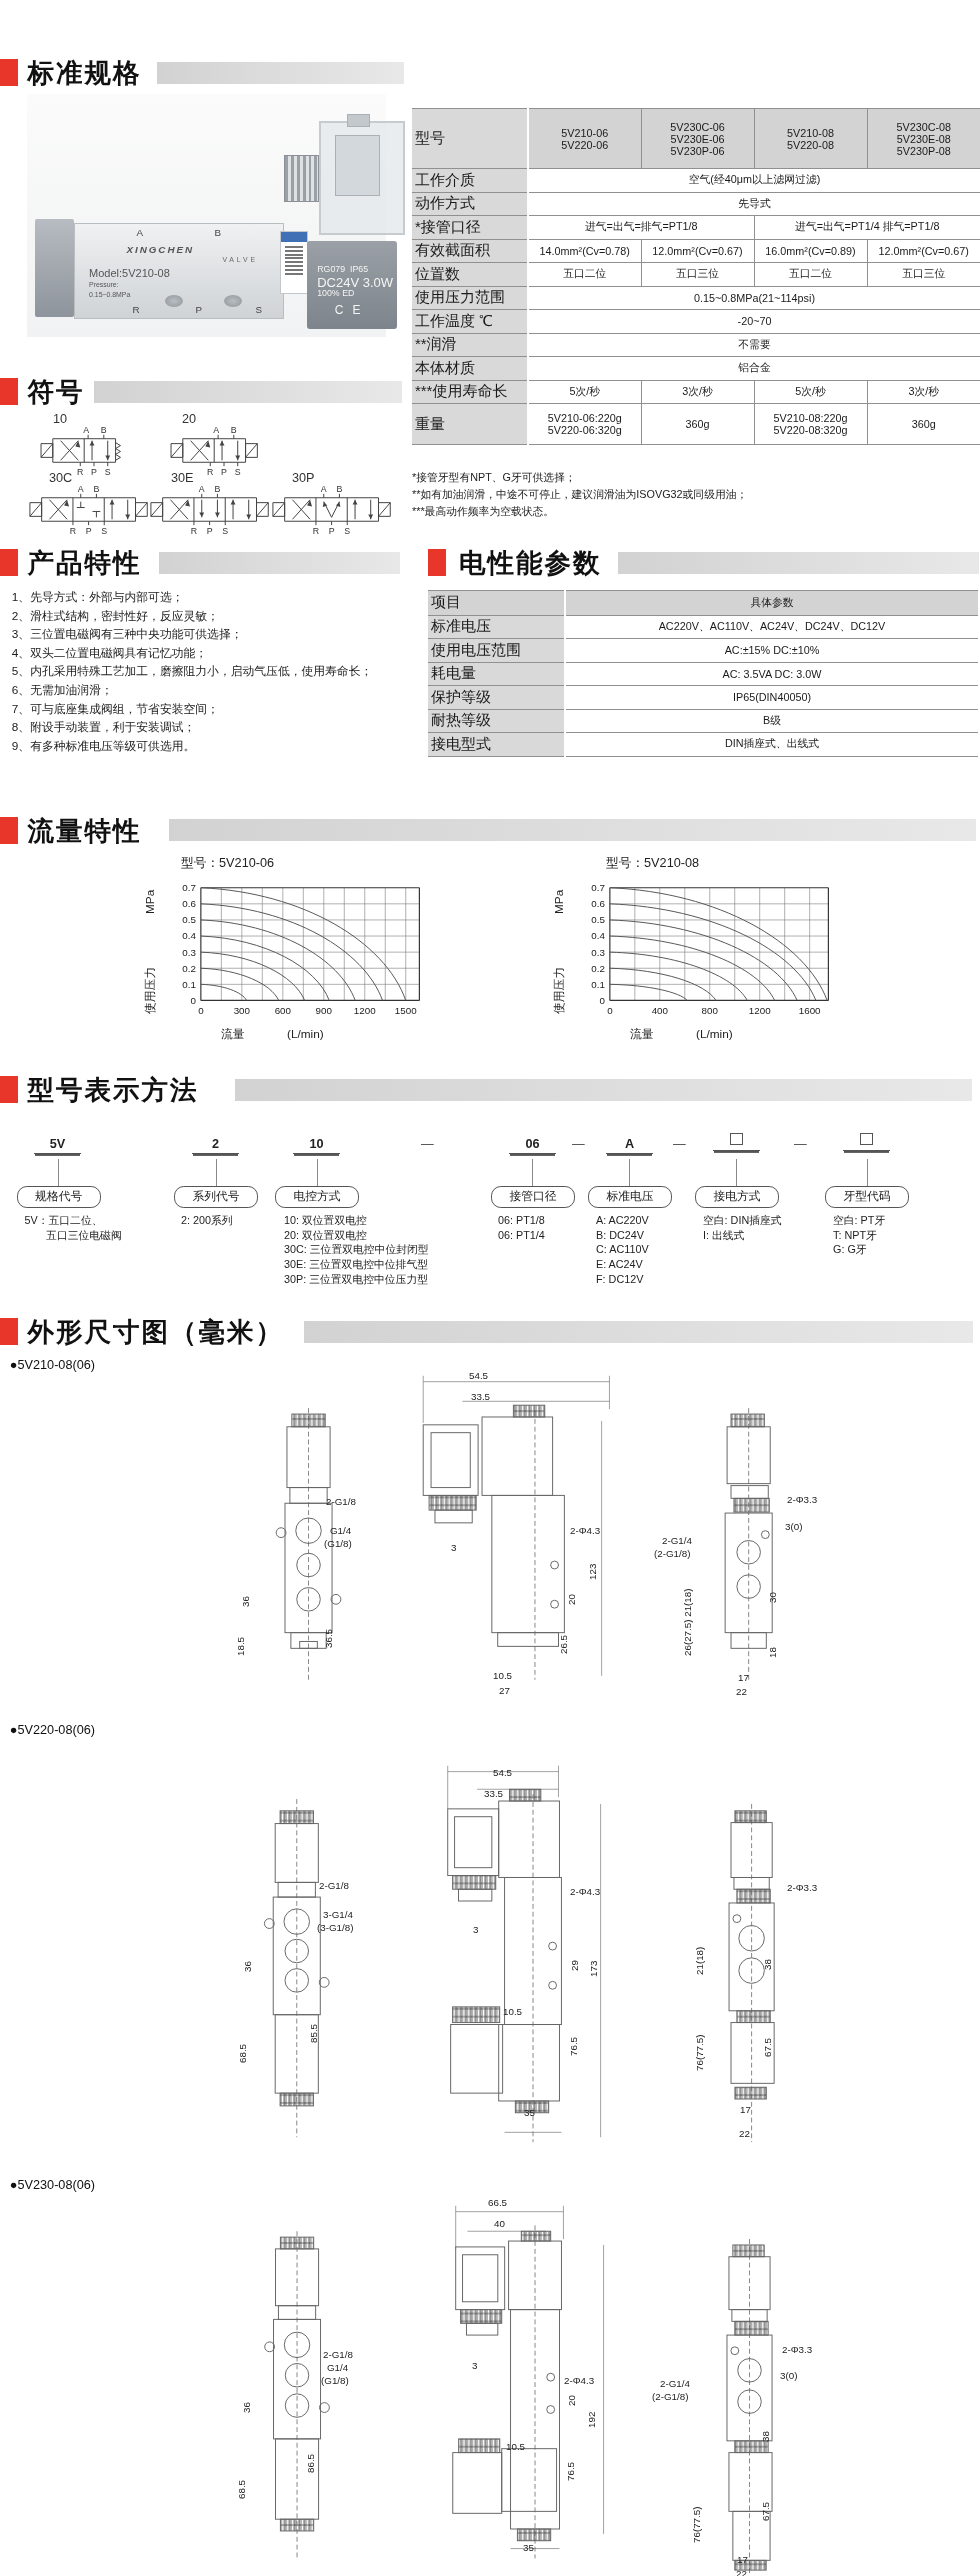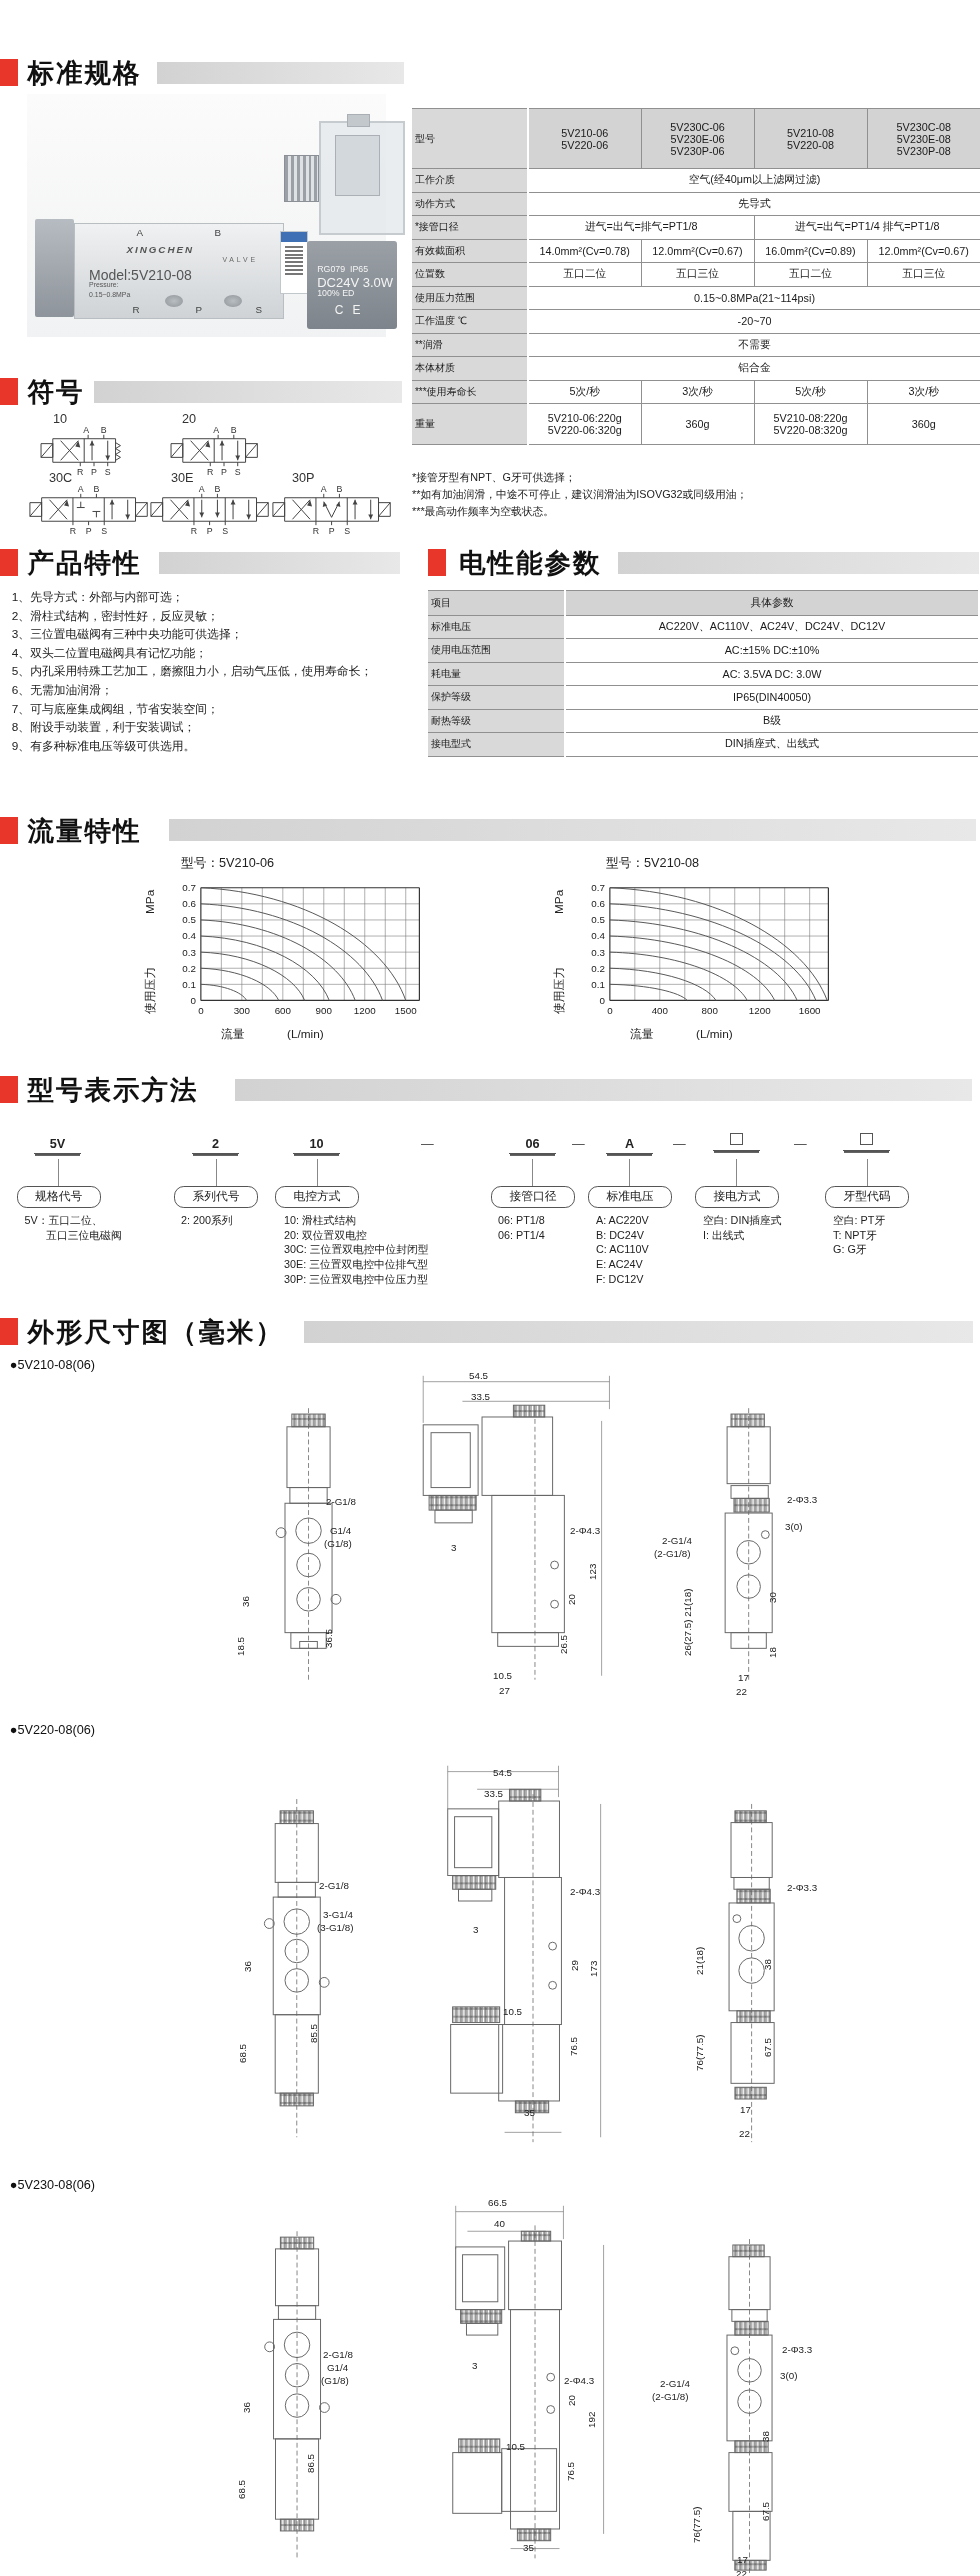--- a/index.html
+++ b/index.html
@@ -10,21 +10,21 @@
   .sec-red{position:absolute;width:17.6px;height:27.4px;background:#e8362a;}
   .sec-title{position:absolute;font-size:26.5px;font-weight:bold;color:#111;letter-spacing:2px;white-space:nowrap;}
   .sec-bar{position:absolute;height:21.6px;background:linear-gradient(to right,#d2d2d2,#e8e8e8);}
   
   #photo{position:absolute;left:27.4px;top:94px;width:359px;height:243px;background:linear-gradient(180deg,#fbfbfb,#f1f2f3);}
   .ph{position:absolute;}
   .knurl{background:repeating-linear-gradient(90deg,#9aa0a6 0 2.9px,#dfe2e5 2.9px 5.9px);border:1px solid #8b9096;}
   
   table.dt{position:absolute;border-collapse:collapse;table-layout:fixed;}
   table.dt td{border-top:1px solid #909090;border-bottom:1px solid #909090;padding:1px 2.9px;vertical-align:middle;}
-  td.lbl{background:#d9d9d9;font-size:10px;text-align:left;border-right:2.9px solid #fff !important;}
+  td.lbl{background:#d9d9d9;font-size:15px;text-align:left;border-right:2.9px solid #fff !important;}
   td.val{font-size:10.8px;text-align:center;border-left:1px solid #909090;}
   td.hdrv{background:#d3d3d3;}
   .note{position:absolute;font-size:10.8px;color:#222;white-space:nowrap;}
   
   .feat{font-size:11.8px;line-height:18.6px;padding-left:25.5px;text-indent:-25.5px;color:#222;}
   
   .symcode{position:absolute;font-size:12.7px;color:#333;}
   .symsvg{position:absolute;}
   .symsvg *{vector-effect:non-scaling-stroke;}
   
@@ -60,21 +60,21 @@
   <div class="sec-title" style="left:27.4px;top:55px">标准规格</div>
   <div class="sec-bar" style="left:157px;top:62px;width:247px"></div>
 
   <div id="photo">
     <div class="ph" style="left:7.8px;top:125px;width:39px;height:98px;background:linear-gradient(180deg,#b7bcc2,#8e949b);border-radius:2px"></div>
     <div class="ph" style="left:47px;top:129px;width:208px;height:94px;background:linear-gradient(180deg,#f0f1f2,#cfd3d6);border:1px solid #b9bec3">
       <span class="ph" style="left:61px;top:2.9px;font-size:9.8px;color:#444">A</span>
       <span class="ph" style="left:139px;top:2.9px;font-size:9.8px;color:#444">B</span>
       <span class="ph" style="left:51px;top:19.6px;font-size:9.8px;font-weight:bold;font-style:italic;letter-spacing:2px;color:#555">XINGCHEN</span>
       <span class="ph" style="left:147px;top:32px;font-size:6.9px;letter-spacing:2.9px;color:#666">VALVE</span>
-      <span class="ph" style="left:13.7px;top:43px;font-size:14px;color:#555">Model:5V210-08</span>
+      <span class="ph" style="left:13.7px;top:43px;font-size:11px;color:#555">Model:5V210-08</span>
       <span class="ph" style="left:13.7px;top:57px;font-size:6.9px;color:#555">Pressure:</span>
       <span class="ph" style="left:13.7px;top:67px;font-size:6.9px;color:#555">0.15~0.8MPa</span>
       <div class="ph" style="left:90px;top:71px;width:17.6px;height:11.8px;border-radius:50%;background:radial-gradient(#b9bec2,#8f959a)"></div>
       <div class="ph" style="left:149px;top:71px;width:17.6px;height:11.8px;border-radius:50%;background:radial-gradient(#b9bec2,#8f959a)"></div>
       <span class="ph" style="left:57px;top:80px;font-size:9.8px;color:#444">R</span>
       <span class="ph" style="left:120px;top:80px;font-size:9.8px;color:#444">P</span>
       <span class="ph" style="left:180px;top:80px;font-size:9.8px;color:#444">S</span>
     </div>
     <div class="ph" style="left:253px;top:137px;width:25.5px;height:61px;background:#fff;border:1px solid #c2c7cb">
       <div class="ph" style="left:0;top:0;width:25.5px;height:9.8px;background:#3f6fb5"></div>
@@ -556,21 +556,21 @@
     <span class="mc-pill" style="left:825px;top:57px;width:82px">牙型代码</span>
 
     <div class="mc-desc" style="left:24.5px;top:84px">
       <div>5V：五口二位、</div>
       <div>　　五口三位电磁阀</div>
     </div>
     <div class="mc-desc" style="left:181px;top:84px">
       <div>2: 200系列</div>
     </div>
     <div class="mc-desc" style="left:284px;top:84px">
-      <div>10: 滑柱式结构</div>
+      <div>10: 双位置双电控</div>
       <div>20: 双位置双电控</div>
       <div>30C: 三位置双电控中位封闭型</div>
       <div>30E: 三位置双电控中位排气型</div>
       <div>30P: 三位置双电控中位压力型</div>
     </div>
     <div class="mc-desc" style="left:498px;top:84px">
       <div>06: PT1/8</div>
       <div>06: PT1/4</div>
     </div>
     <div class="mc-desc" style="left:596px;top:84px">

